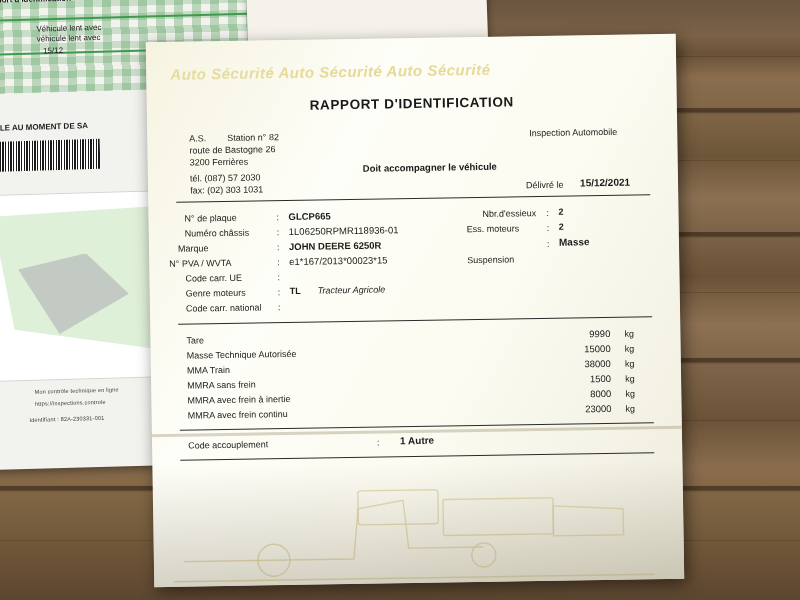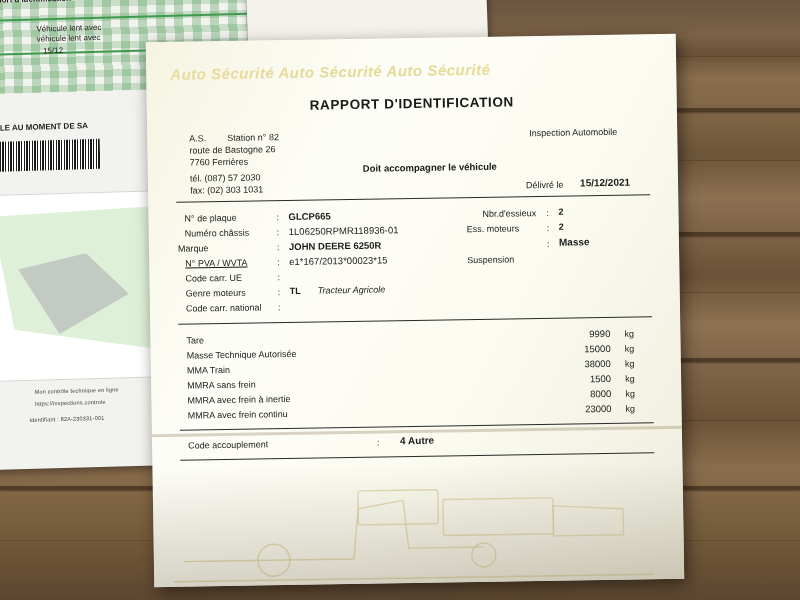--- a/index.html
+++ b/index.html
@@ -298,21 +298,21 @@
     </svg>
 
     <div class="sheet-tint"></div>
     <div class="fold"></div>
 
     <div class="doc-title">RAPPORT D'IDENTIFICATION</div>
 
     <div class="lbl" style="left:42px; top:92px;">A.S.</div>
     <div class="lbl" style="left:80px; top:92px;">Station n° 82</div>
     <div class="lbl" style="left:42px; top:104px;">route de Bastogne 26</div>
-    <div class="lbl" style="left:42px; top:116px;">7760   Ferrières</div>
+    <div class="lbl" style="left:42px; top:116px;">3200   Ferrières</div>
     <div class="lbl" style="left:42px; top:132px;">tél. (087) 57 2030</div>
     <div class="lbl" style="left:42px; top:144px;">fax: (02) 303 1031</div>
 
     <div class="lbl" style="left:382px; top:92px;">Inspection Automobile</div>
 
     <div class="lbl val bold" style="left:215px; top:124px; font-size:9.5px;">Doit accompagner le véhicule</div>
 
     <div class="lbl" style="left:378px; top:144px;">Délivré le</div>
     <div class="val bold" style="left:432px; top:142px; font-size:10px;">15/12/2021</div>
 
@@ -323,21 +323,21 @@
     <div class="val bold" style="left:140px; top:171px; font-size:9.5px;">GLCP665</div>
 
     <div class="lbl" style="left:36px; top:187px;">Numéro châssis</div>
     <div class="colon" style="left:128px; top:187px;">:</div>
     <div class="val" style="left:140px; top:186px; font-size:9.5px;">1L06250RPMR118936-01</div>
 
     <div class="lbl" style="left:29px; top:202px;">Marque</div>
     <div class="colon" style="left:128px; top:202px;">:</div>
     <div class="val bold" style="left:140px; top:201px; font-size:9.5px;">JOHN DEERE 6250R</div>
 
-    <div class="lbl" style="left:36px; top:217px;text-decoration:underline;">N° PVA / WVTA</div>
+    <div class="lbl" style="left:20px; top:217px;">N° PVA / WVTA</div>
     <div class="colon" style="left:128px; top:217px;">:</div>
     <div class="val" style="left:140px; top:216px; font-size:9.5px;">e1*167/2013*00023*15</div>
 
     <div class="lbl" style="left:36px; top:232px;">Code carr. UE</div>
     <div class="colon" style="left:128px; top:232px;">:</div>
     <div class="val" style="left:140px; top:231px;"></div>
 
     <div class="lbl" style="left:36px; top:247px;">Genre moteurs</div>
     <div class="colon" style="left:128px; top:247px;">:</div>
     <div class="val bold" style="left:140px; top:246px;">TL</div>
@@ -382,20 +382,20 @@
     <div class="unit" style="left:474px; top:354px;">kg</div>
 
     <div class="lbl" style="left:36px; top:369px;">MMRA avec frein continu</div>
     <div class="num" style="left:380px; top:368px; width:80px;">23000</div>
     <div class="unit" style="left:474px; top:369px;">kg</div>
 
     <div class="hline" style="left:28px; top:388px; width:474px;"></div>
 
     <div class="lbl" style="left:36px; top:399px;">Code accouplement</div>
     <div class="colon" style="left:225px; top:399px;">:</div>
-    <div class="val bold big" style="left:248px; top:397px;">4  Autre</div>
+    <div class="val bold big" style="left:248px; top:397px;">1  Autre</div>
 
     <div class="hline" style="left:28px; top:418px; width:474px;"></div>
 
     <div class="shadow-bottom"></div>
   </div>
 
 </div>
 
 </body></html>

